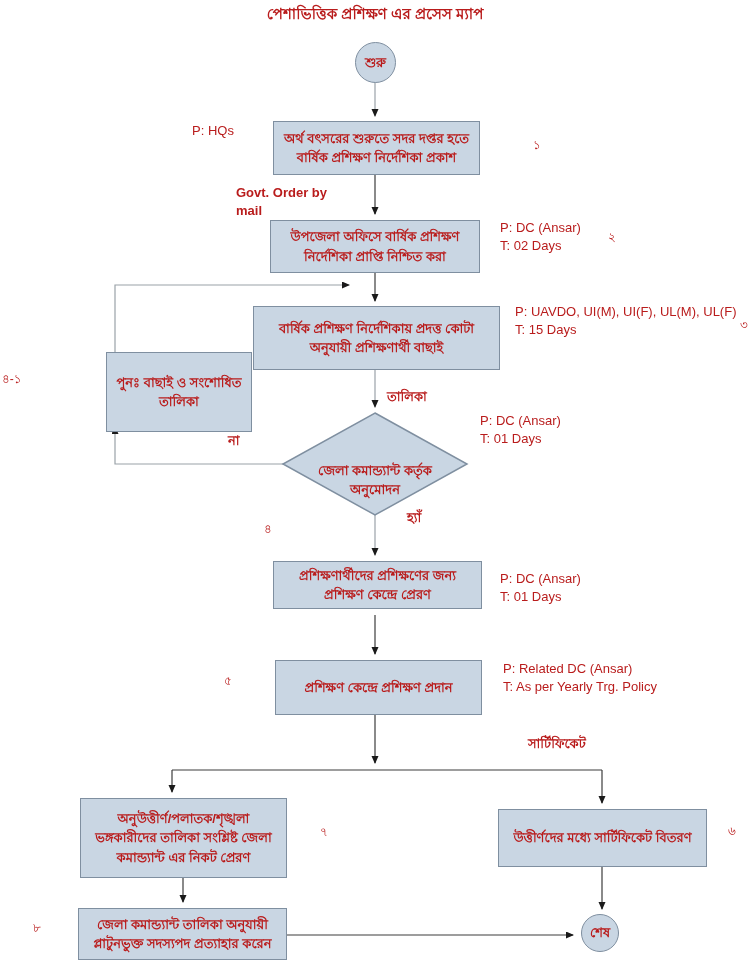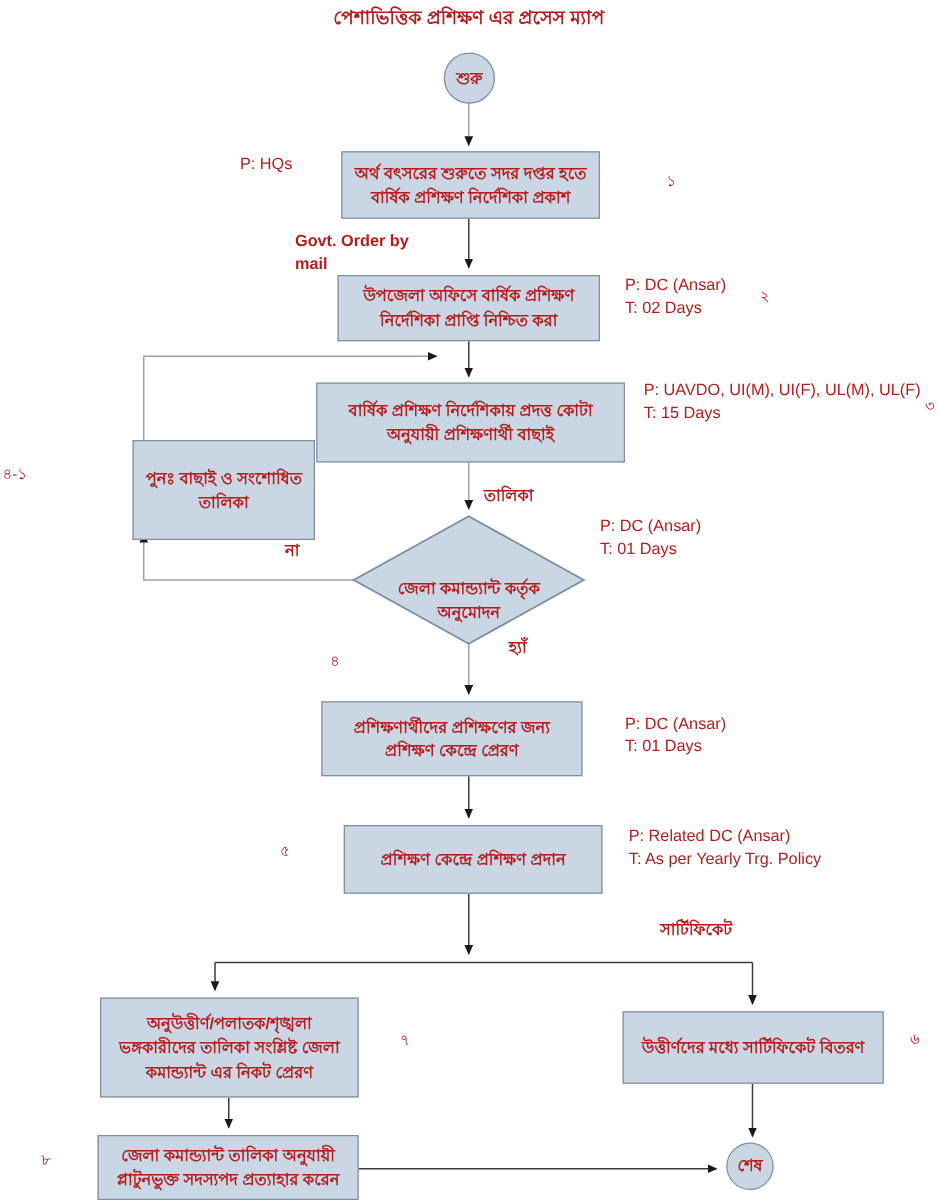--- a/index.html
+++ b/index.html
@@ -89,21 +89,21 @@
   <div class="node" style="left:253px;top:306px;width:247px;height:64px;">
     <span>বার্ষিক প্রশিক্ষণ নির্দেশিকায় প্রদত্ত কোটা অনুযায়ী প্রশিক্ষণার্থী বাছাই</span>
   </div>
 
   <div class="node" style="left:58px;top:352px;width:146px;height:80px;margin-left:48px;">
     <span>পুনঃ  বাছাই ও সংশোধিত তালিকা</span>
   </div>
 
   <div class="dtext" style="left:297px;top:440px;width:156px;height:80px;">জেলা কমান্ড্যান্ট কর্তৃক অনুমোদন</div>
 
-  <div class="node" style="left:257px;top:561px;width:209px;height:60px;">
+  <div class="node" style="left:273px;top:561px;width:209px;height:48px;">
     <span>প্রশিক্ষণার্থীদের প্রশিক্ষণের জন্য প্রশিক্ষণ কেন্দ্রে প্রেরণ</span>
   </div>
 
   <div class="node" style="left:80px;top:798px;width:207px;height:80px;">
     <span>অনুউত্তীর্ণ/পলাতক/শৃঙ্খলা ভঙ্গকারীদের তালিকা সংশ্লিষ্ট  জেলা কমান্ড্যান্ট এর নিকট প্রেরণ</span>
   </div>
 
   <div class="node" style="left:275px;top:660px;width:207px;height:55px;">
     <span>প্রশিক্ষণ কেন্দ্রে প্রশিক্ষণ প্রদান</span>
   </div>

